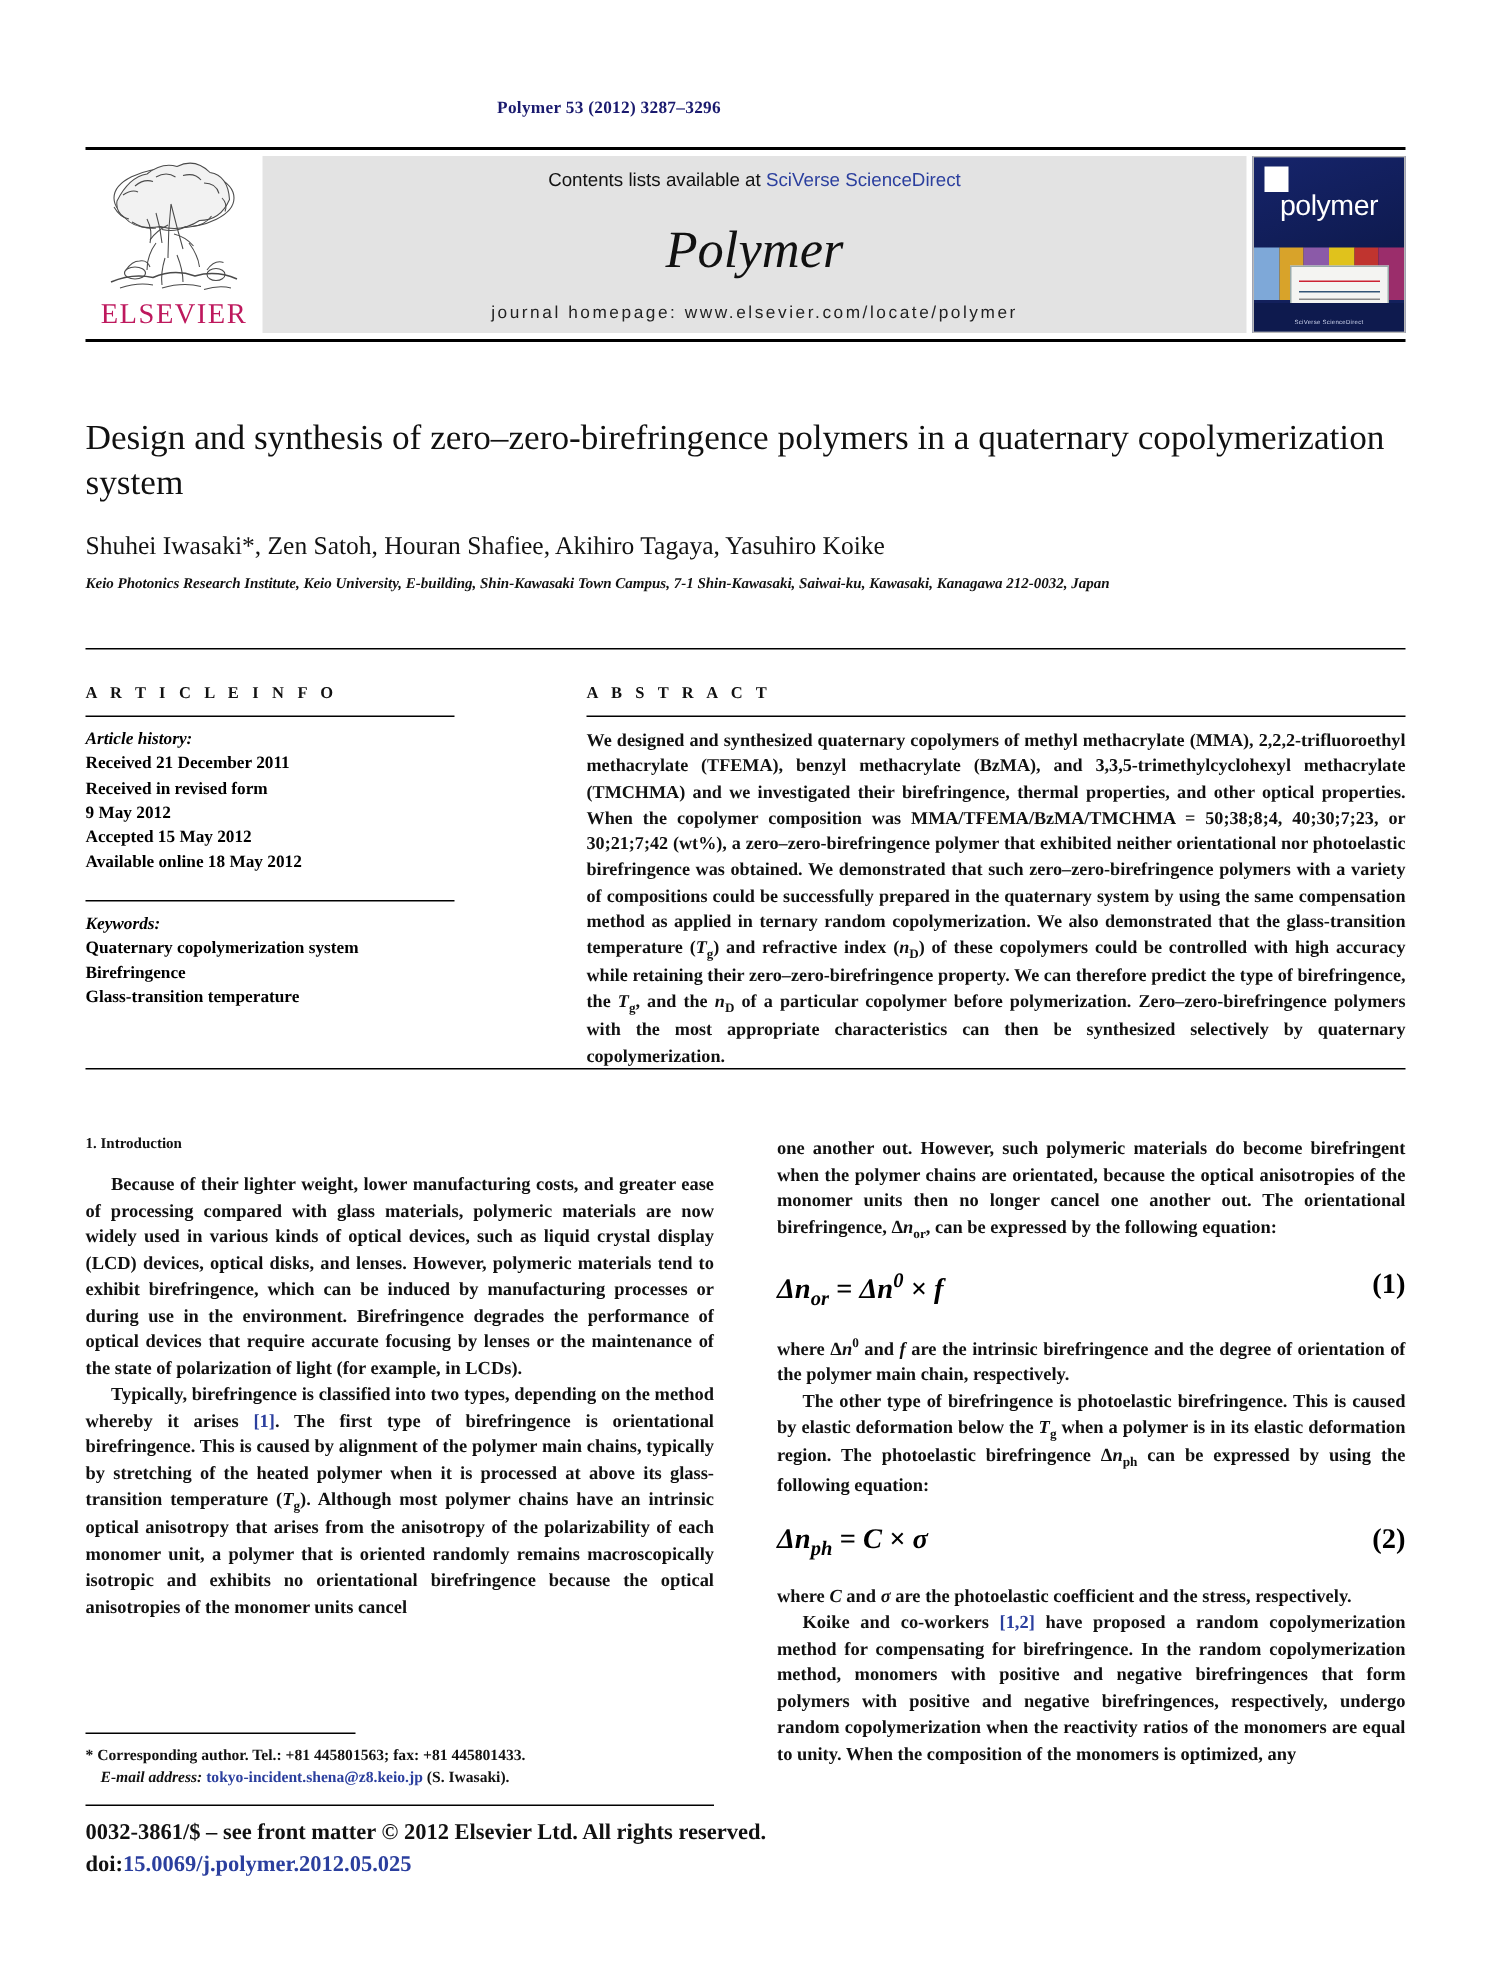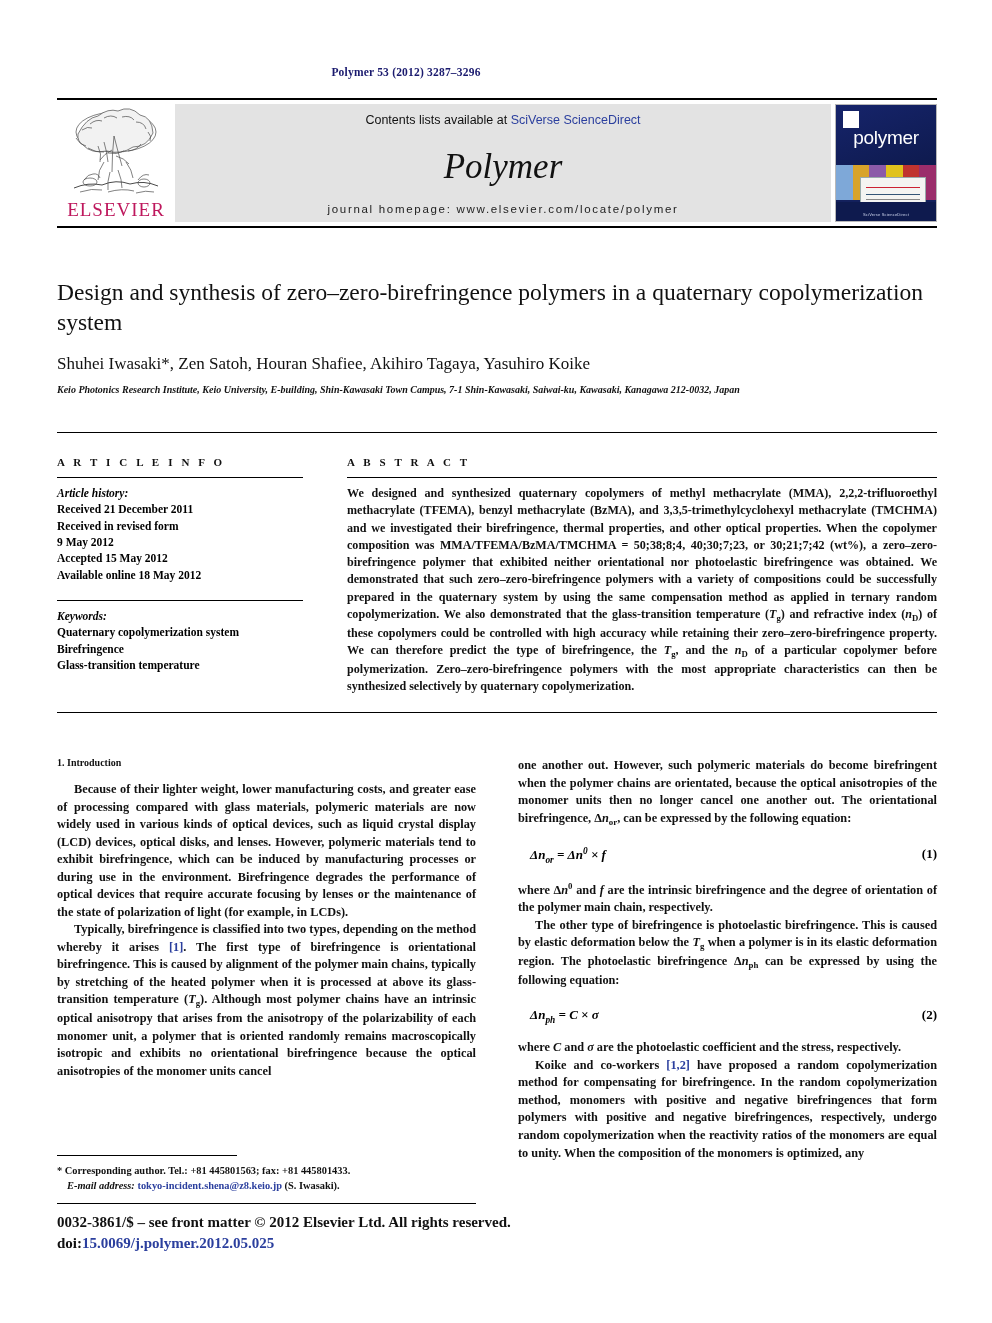--- a/index.html
+++ b/index.html
@@ -201,21 +201,21 @@
   }
   .info-wrap {
     position: absolute;
     left: 57px;
     top: 456px;
     width: 880px;
     display: flex;
     gap: 44px;
   }
   .col-info { width: 246px; flex: 0 0 246px; }
-  .col-abstract { flex: 1 1 auto; }
+  .col-abstract { flex: 1 1 auto; margin-left: 44px; }
   .sec-head {
     font-family: "Liberation Serif", serif;
     font-weight: bold;
     font-size: 11px;
     letter-spacing: 3.1px;
     color: #111;
     margin-bottom: 9px;
   }
   .thin-rule { border-top: 1.6px solid #000; margin-bottom: 7px; }
   .info-label {
@@ -278,22 +278,22 @@
     text-align: justify;
     margin: 0;
     text-indent: 17px;
     color: #111;
   }
   .p.noindent { text-indent: 0; }
   .eq {
     position: relative;
     font-family: "Liberation Serif", serif;
     font-weight: bold;
-    font-size: 13px;
-    margin: 17px 0 15px 12px;
+    font-size: 19px;
+    margin: 17px 0 15px 0;
     font-style: italic;
   }
   .eq .eqnum {
     position: absolute;
     right: 0;
     font-style: normal;
   }
   sub { font-size: 0.72em; }
   sup { font-size: 0.72em; }
 

